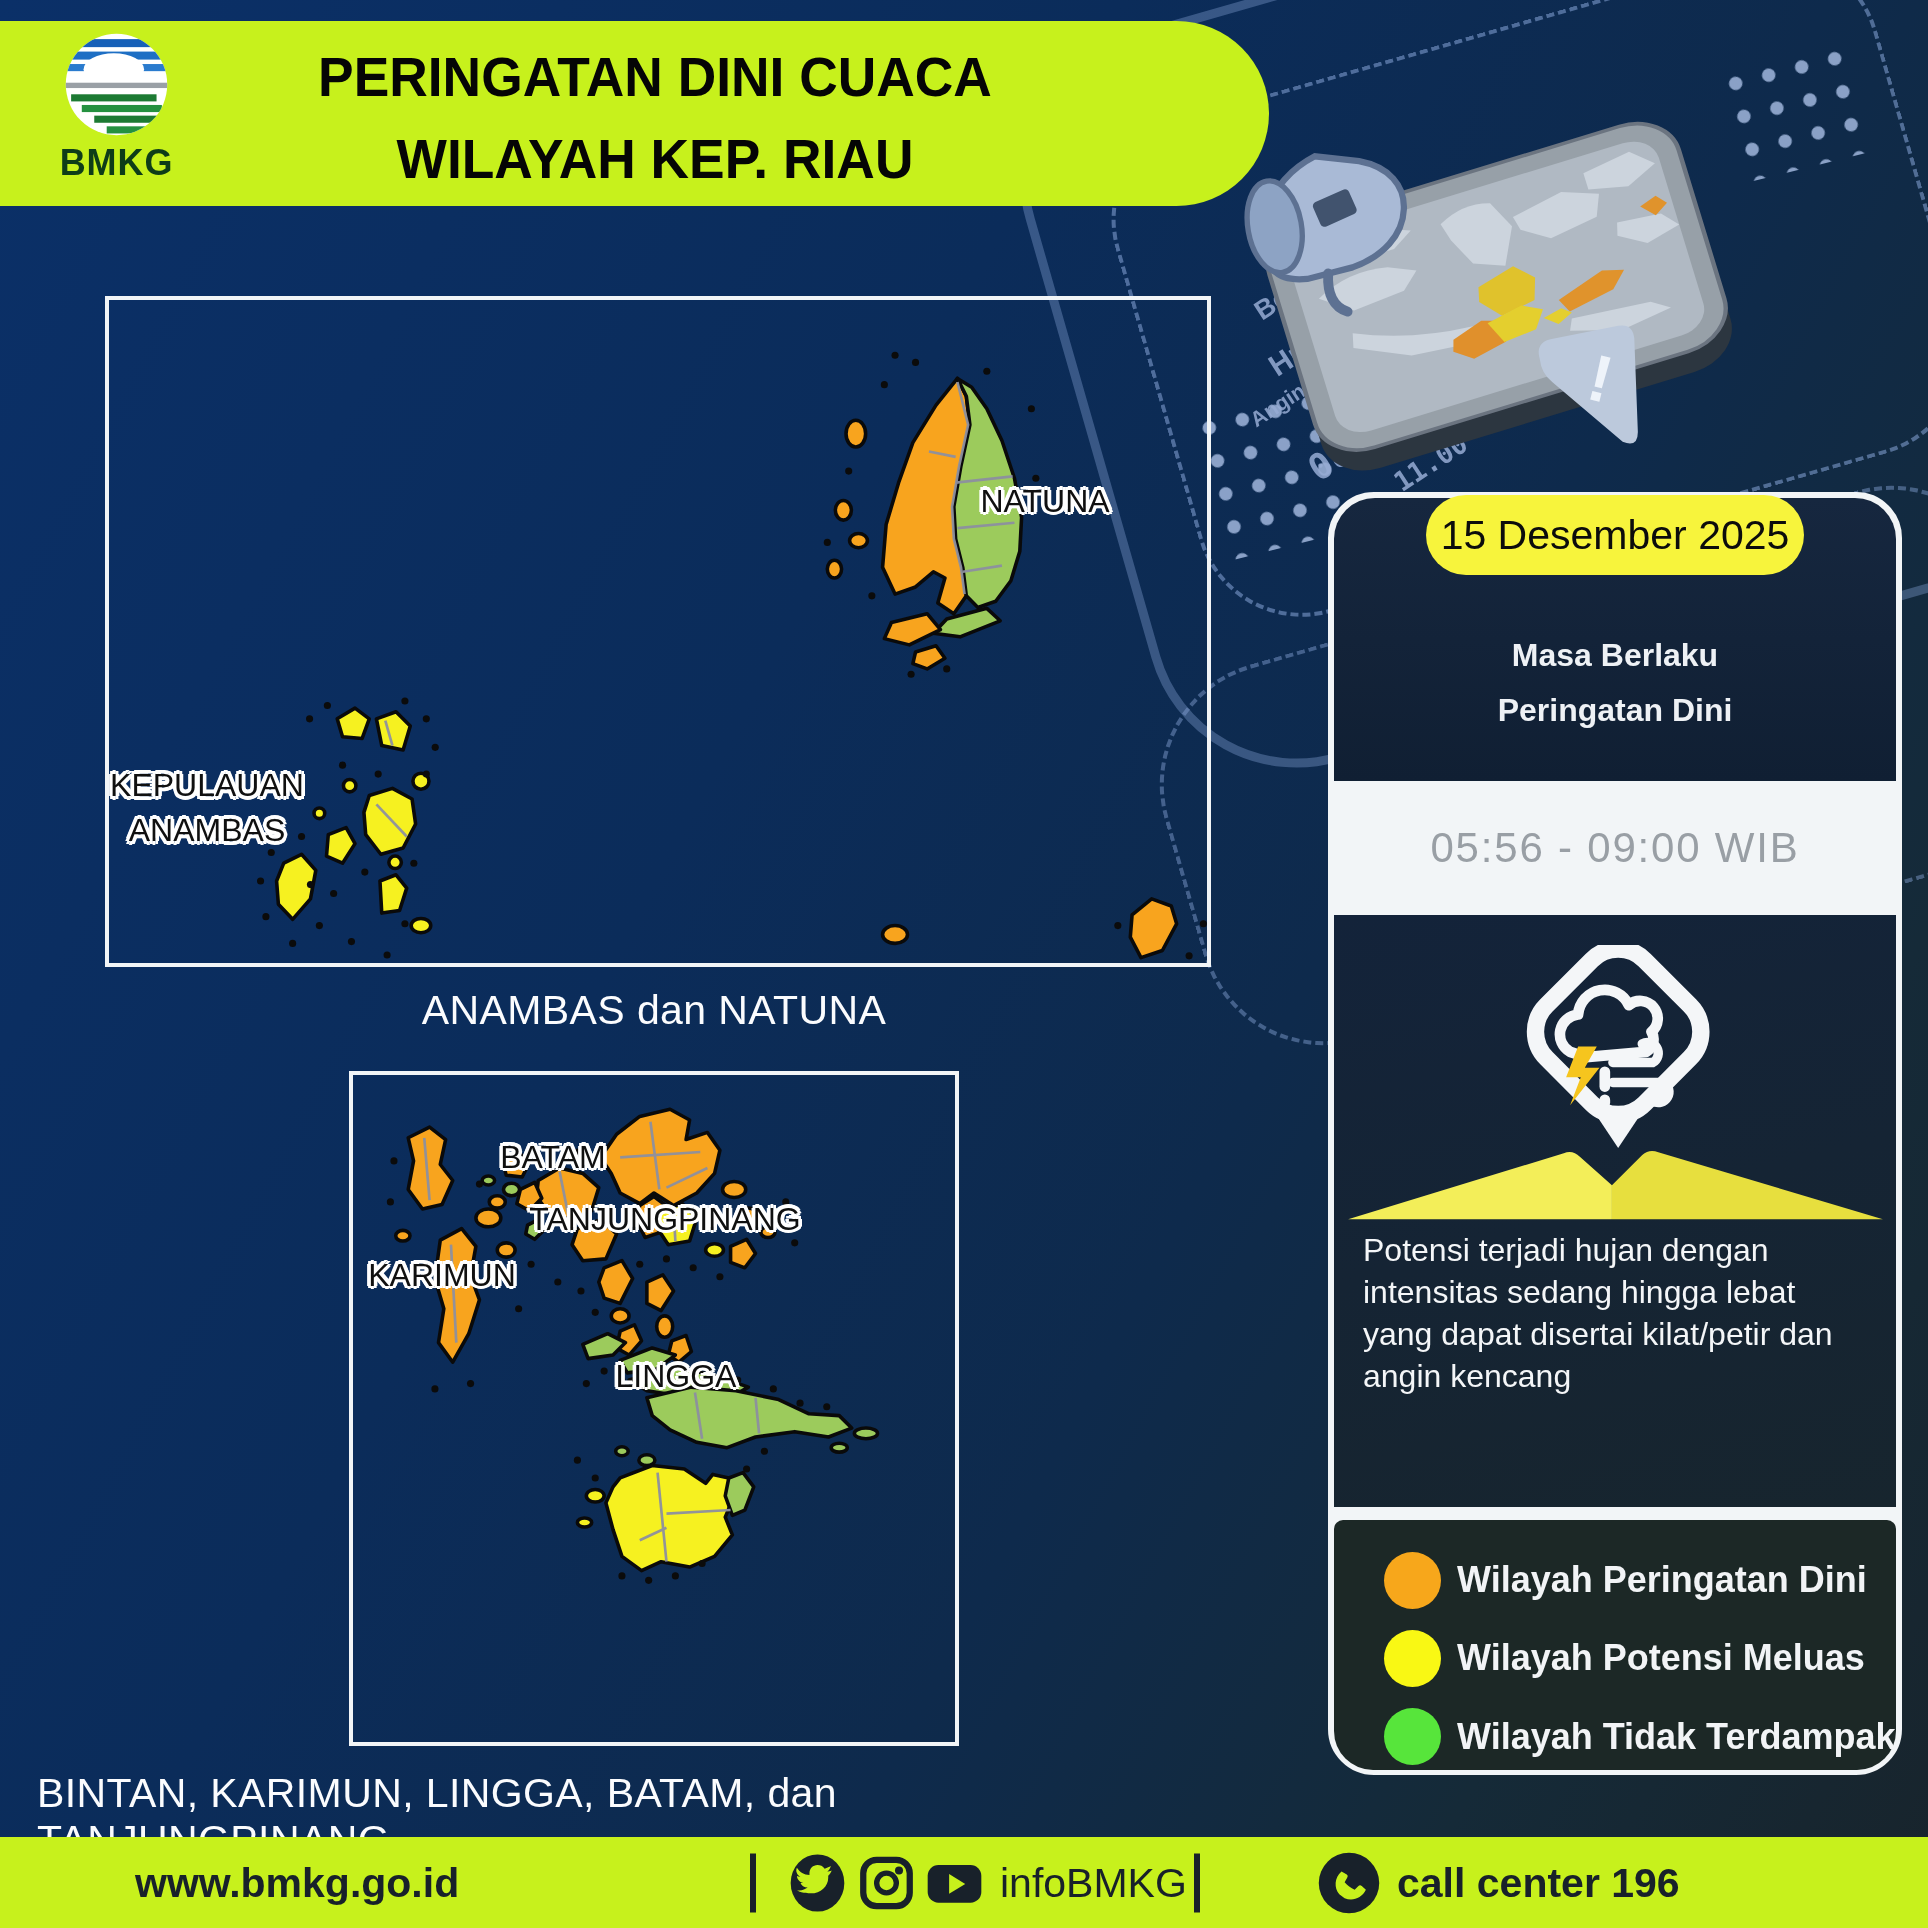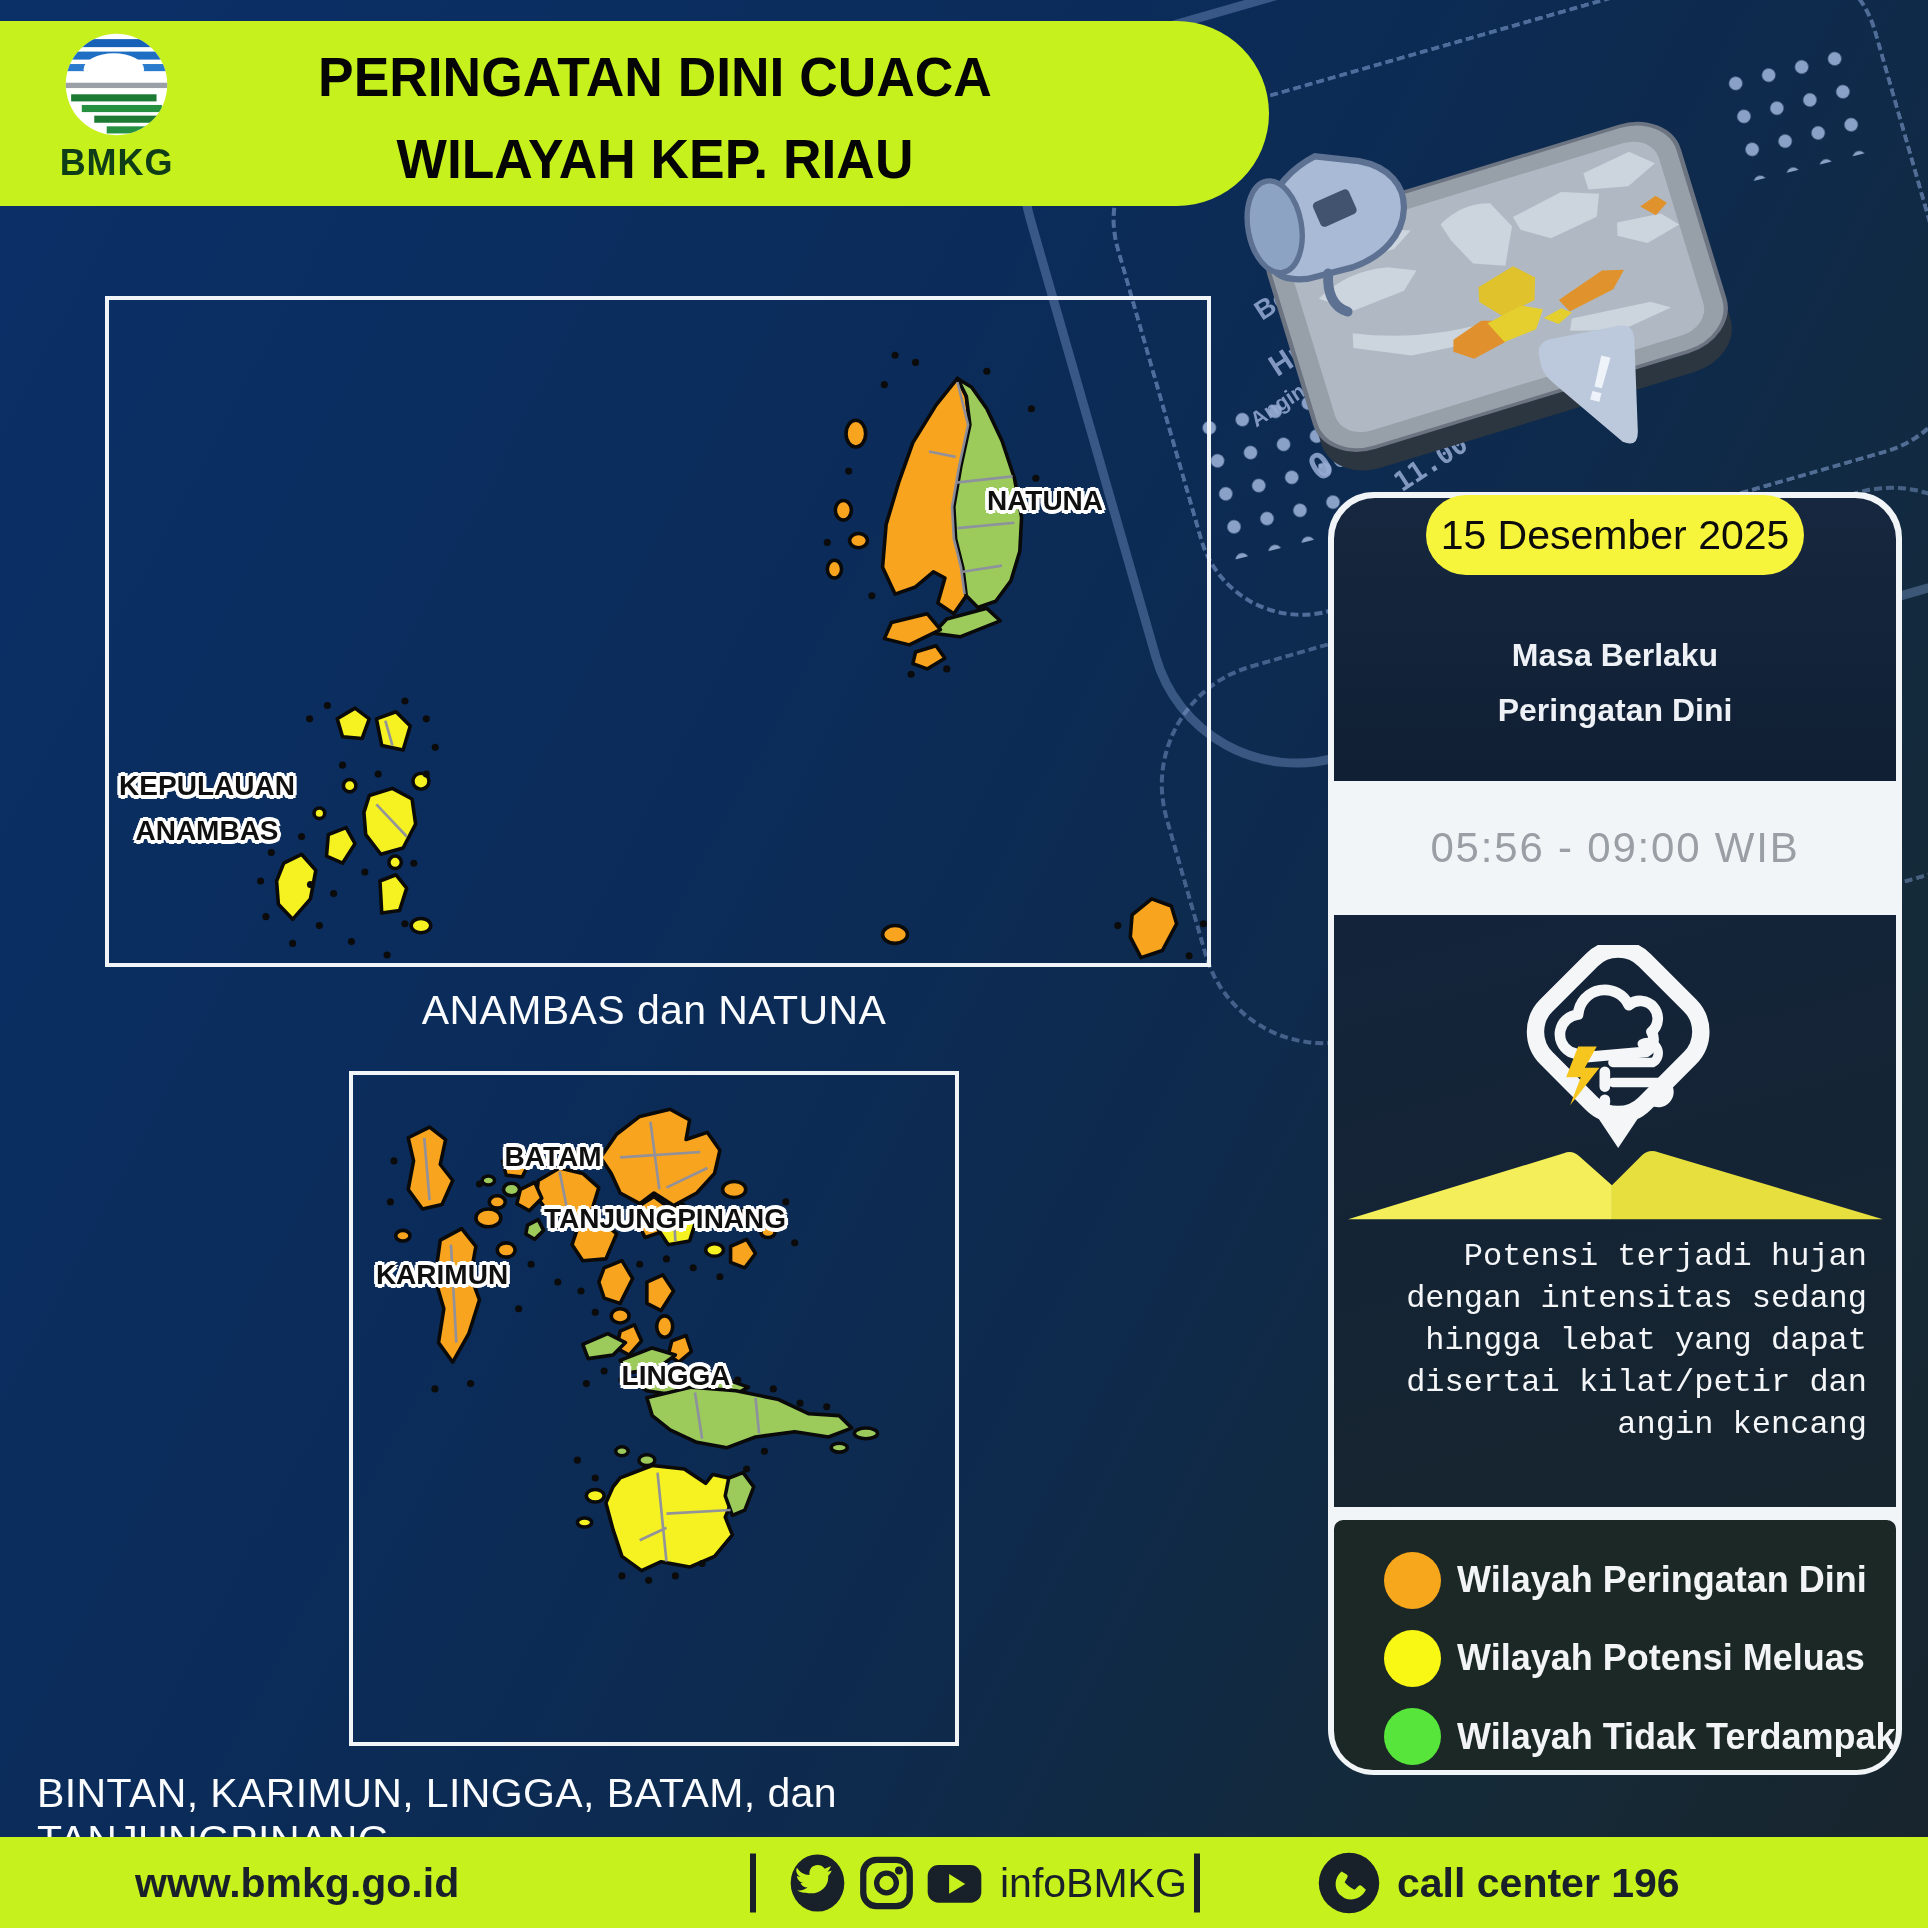--- a/index.html
+++ b/index.html
@@ -30,37 +30,37 @@
   
   .banner{position:absolute;left:0;top:21.4px;width:1269px;height:185px;background:#c7f11c;border-radius:0 93px 93px 0;}
   .logo{position:absolute;left:41px;top:10.7px;width:151px;text-align:center;}
   .logo-text{font-size:36px;font-weight:bold;color:#0e3d18;letter-spacing:0.9px;display:block;margin-top:1.8px;}
   .title{position:absolute;left:205px;top:14.3px;width:900px;text-align:center;color:#050505;font-weight:bold;font-size:55px;line-height:82px;letter-spacing:0px;transform:scaleX(.97);transform-origin:center;}
   
   .map-panel{position:absolute;border:4.5px solid #f2f5f7;}
   .map1{left:105px;top:296px;width:1098px;height:663px;}
   .map2{left:349px;top:1071px;width:602px;height:667px;}
   .map-panel svg{position:absolute;left:0;top:0;}
-  .map-label{position:absolute;transform:translate(-50%,-50%);font-size:28px;font-weight:bold;color:#101010;white-space:nowrap;
+  .map-label{position:absolute;transform:translate(-50%,-50%);font-size:32px;font-weight:normal;color:#101010;white-space:nowrap;
     text-shadow:-3.6px 0 0 #fff,3.6px 0 0 #fff,0 -3.6px 0 #fff,0 3.6px 0 #fff,-2.7px -2.7px 0 #fff,2.7px 2.7px 0 #fff,-2.7px 2.7px 0 #fff,2.7px -2.7px 0 #fff;}
   .map-label.two-line{text-align:center;line-height:45px;}
   .caption{position:absolute;color:#fbfcfe;font-size:41px;letter-spacing:0.4px;}
   .caption1{left:105px;top:987px;width:1098px;text-align:center;}
   .caption2{left:37px;top:1770px;width:1158px;text-align:left;}
   
   .panel{position:absolute;left:1328px;top:492px;width:574px;height:1283px;box-sizing:border-box;border:6.2px solid #f2f5f7;border-radius:46px;background:#f2f5f7;}
   .sec-validity{position:relative;height:283px;border-radius:41px 41px 0 0;background:linear-gradient(180deg,#16273f,#101f33);}
   .date-pill{position:absolute;left:50%;top:-2.7px;transform:translateX(-50%);width:378px;height:80px;line-height:80px;background:#f7f43c;border-radius:40px;text-align:center;font-size:41px;color:#0c0c0c;font-weight:500;}
   .validity-title{position:absolute;left:0;top:130px;width:100%;text-align:center;color:#eef1f5;font-size:32px;font-weight:bold;line-height:55px;}
   .sec-time{height:134px;display:flex;align-items:center;justify-content:center;background:#f2f5f7;}
   .time-text{font-size:42px;color:#999fa5;letter-spacing:1.8px;}
   .sec-desc{position:relative;height:592px;background:linear-gradient(165deg,#13233a,#17252e);overflow:hidden;}
   .pin-wrap{position:relative;width:267px;margin:30px auto 0;z-index:2;}
   .mound{position:relative;margin:-32px auto 0;width:549px;z-index:1;}
-  .desc-text{margin:12px auto 0;width:504px;text-align:right;color:#f4f6f8;font-size:32px;line-height:42px;font-family:Liberation Mono, monospace;}
+  .desc-text{margin:5px auto 0;width:504px;text-align:left;color:#f4f6f8;font-size:32px;line-height:42px;}
   .gap{height:12.5px;background:#f2f5f7;}
   .sec-legend{height:250px;background:#1c2826;border-radius:9px 9px 39px 39px;padding:32px 0 0 50px;box-sizing:border-box;}
   .legend-row{display:flex;align-items:center;margin-bottom:21.4px;}
   .legend-dot{width:57px;height:57px;border-radius:50%;flex:0 0 auto;}
   .legend-label{margin-left:16px;color:#f2f4f6;font-size:36px;font-weight:bold;}
   
   .footer{position:absolute;left:0;top:1837px;width:1928px;height:91px;background:#c7f11c;color:#18212a;}
   .footer>*{position:absolute;top:50%;transform:translateY(-50%);}
   .f-web{left:135px;font-size:41px;font-weight:bold;}
   .f-div{width:6.2px;height:59px;background:#18212a;}

